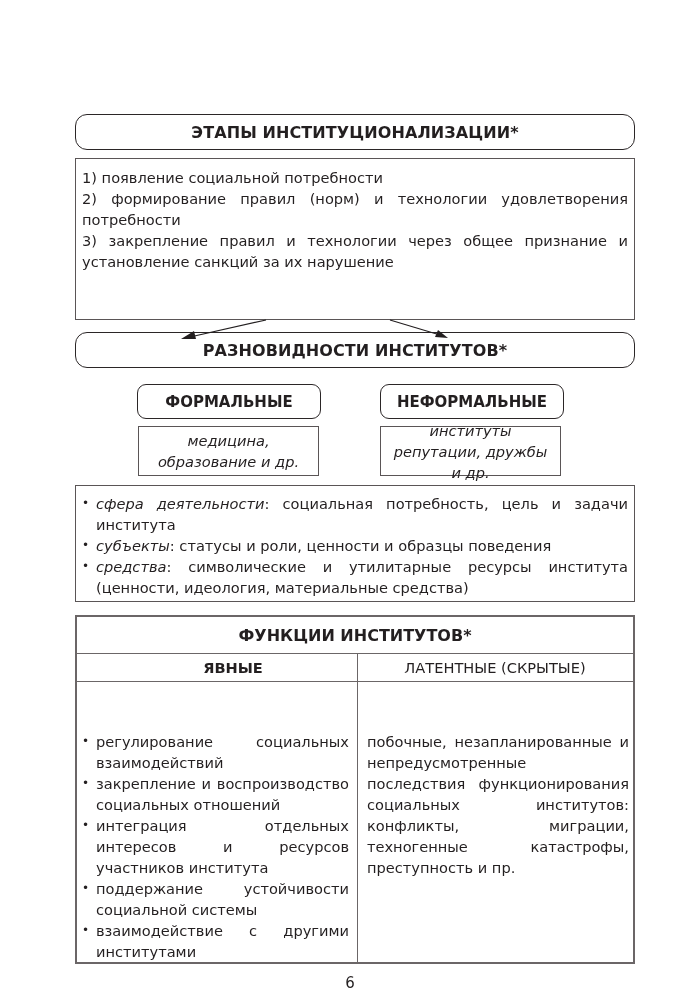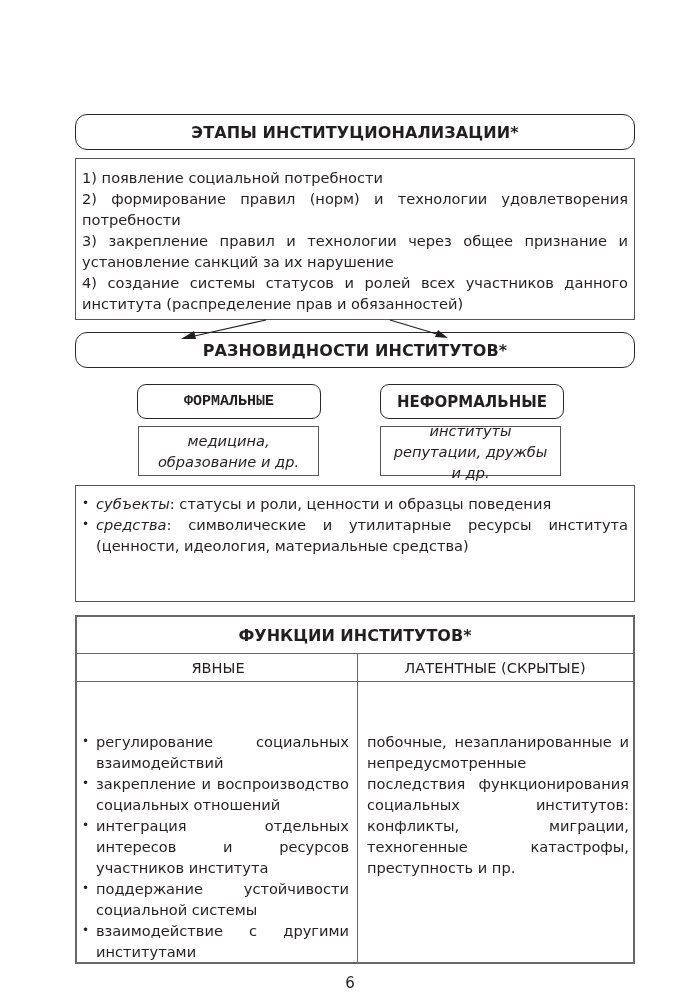--- a/index.html
+++ b/index.html
@@ -30,63 +30,63 @@
 <body>
 
 <div class="abs title-box" style="left:75px; top:66px; width:560px; height:36px;">
   <span>ЭТАПЫ ИНСТИТУЦИОНАЛИЗАЦИИ*</span>
 </div>
 
 <div class="abs plain-box content" style="left:75px; top:110px; width:560px; height:162px; padding:8px 6px 0 6px;">
   <p>1) появление социальной потребности</p>
   <p>2) формирование правил (норм) и технологии удовлетворения потребности</p>
   <p>3) закрепление правил и технологии через общее признание и установление санкций за их нарушение</p>
-  <p>4) создание системы статусов и ролей всех участников данного института (распределение прав и обязанностей)</p>
 </div>
 
 <div class="abs title-box" style="left:75px; top:284px; width:560px; height:36px;">
   <span>РАЗНОВИДНОСТИ ИНСТИТУТОВ*</span>
 </div>
 
 <svg style="left:0; top:0; width:700px; height:1000px;" viewBox="0 0 700 1000">
   <g>
     <line x1="266" y1="320" x2="190" y2="337" stroke="#231f20" stroke-width="1.2"></line>
     <polygon points="181,339 194,331 196,339" fill="#231f20"></polygon>
   </g>
   <g>
     <line x1="390" y1="320" x2="440" y2="335" stroke="#231f20" stroke-width="1.2"></line>
     <polygon points="448,338 435,337 438,330" fill="#231f20"></polygon>
   </g>
 </svg>
 
-<div class="abs sub-title" style="left:137px; top:336px; width:184px; height:35px;font-family:Liberation Mono, monospace;">
+<div class="abs sub-title" style="left:137px; top:336px; width:184px; height:35px;">
   <span>ФОРМАЛЬНЫЕ</span>
 </div>
 <div class="abs sub-title" style="left:380px; top:336px; width:184px; height:35px;">
   <span>НЕФОРМАЛЬНЫЕ</span>
 </div>
 
 <div class="abs ital-box" style="left:138px; top:378px; width:181px; height:50px; padding:0 8px;">
   <span>медицина, образование и др.</span>
 </div>
 <div class="abs ital-box" style="left:380px; top:378px; width:181px; height:50px; padding:0 8px;align-items:center;">
   <span>институты репутации, дружбы и др.</span>
 </div>
 
 <div class="abs plain-box content" style="left:75px; top:437px; width:560px; height:117px; padding:7px 6px 0 4px;">
   <ul class="bul">
+    <li><span class="em">сфера деятельности</span><span>: социальная потребность, цель и задачи института</span></li>
     <li><span class="em">субъекты</span><span>: статусы и роли, ценности и образцы поведения</span></li>
     <li><span class="em">средства</span><span>: символические и утилитарные ресурсы института (ценности, идеология, материальные средства)</span></li>
   </ul>
 </div>
 
 <div class="abs tbl" style="left:75px; top:567px; width:560px; height:349px;">
   <div class="cell-head" style="left:0; right:0; top:0; height:36px; font-weight:bold; font-size:16px;">ФУНКЦИИ ИНСТИТУТОВ*</div>
   <div class="row-line" style="top:36px;"></div>
-  <div class="cell-head" style="left:1px; width:280px; top:36px; height:28px;">ЯВНЫЕ</div>
+  <div class="cell-head" style="left:16px; width:280px; top:36px; height:28px;font-weight:bold;">ЯВНЫЕ</div>
   <div class="cell-head" style="left:280px; right:0; top:36px; height:28px;">ЛАТЕНТНЫЕ (СКРЫТЫЕ)</div>
   <div class="row-line" style="top:64px;"></div>
   <div class="col-line"></div>
 
   <div class="abs content" style="left:0; top:66px; width:280px; padding:0 8px 0 3px;">
     <ul class="bul">
       <li>регулирование социальных взаимодействий</li>
       <li>закрепление и воспроизводство социальных отношений</li>
       <li>интеграция отдельных интересов и ресурсов участников института</li>
       <li>поддержание устойчивости социальной системы</li>

